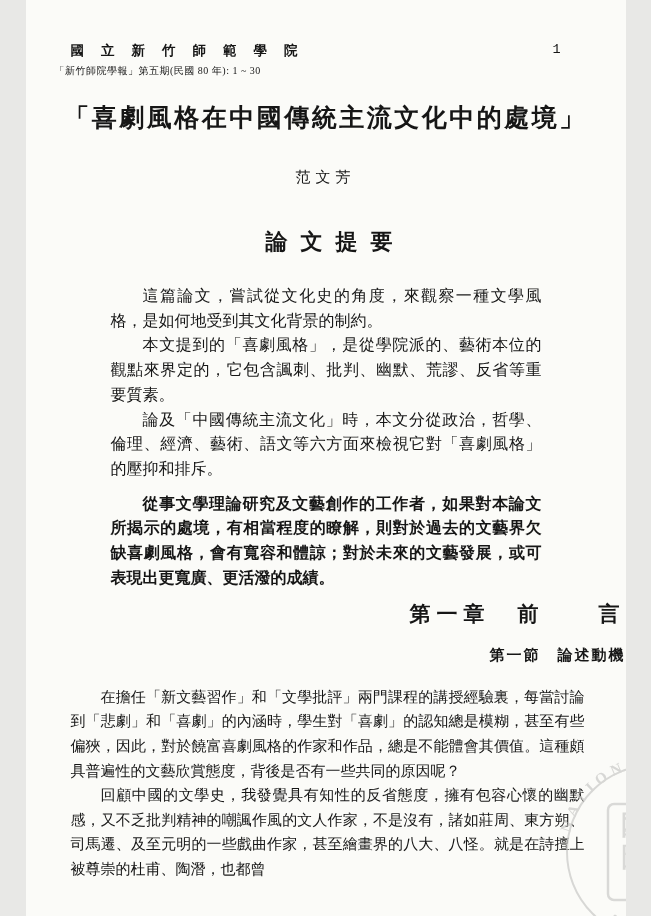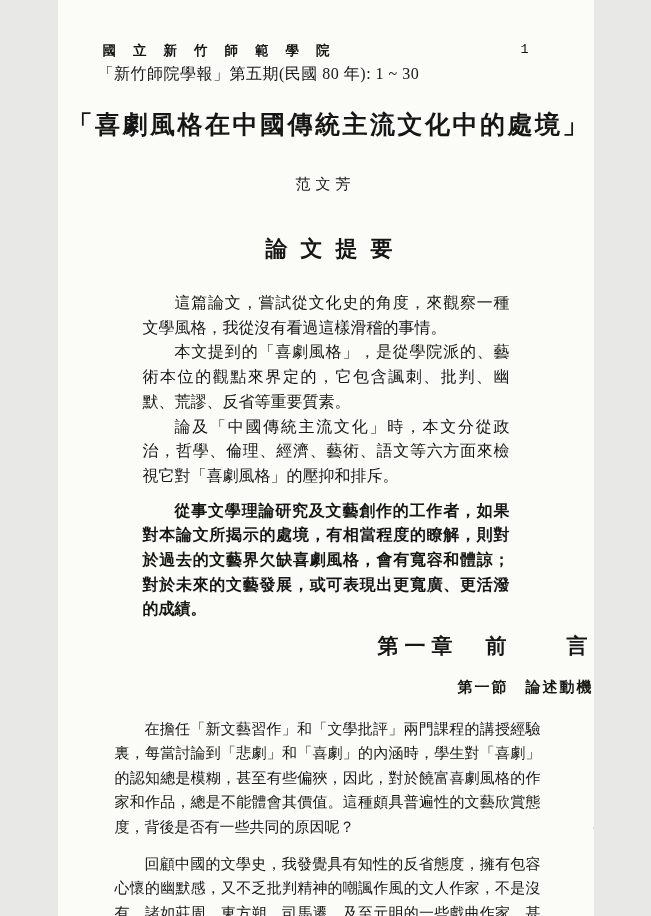--- a/index.html
+++ b/index.html
@@ -1,18 +1,18 @@
 <!DOCTYPE html>
 <html><head>
 <meta charset="utf-8">
 <style>
   html, body { margin: 0; padding: 0; background: #e8e8e6; }
   .page {
     position: relative;
-    width: 536px;
+    width: 600px;
     height: 916px;
     margin: 0 auto;
     background: #fbfbf8;
     color: #161616;
     font-family: "Liberation Serif", "DejaVu Serif", serif;
     overflow: hidden;
     box-sizing: border-box;
     padding-top: 42px;
   }
   
@@ -20,26 +20,27 @@
   .institution {
     position: absolute; left: 45px; top: 0;
     font-size: 13.5px; font-weight: bold;
     letter-spacing: 17px; white-space: nowrap;
   }
   .pagenum {
     position: absolute; right: 65px; top: 0;
     font-size: 13.5px; font-family: "Liberation Mono", "DejaVu Sans Mono", monospace;
   }
   .journal-line {
-    margin: 4px 0 0 40px;
-    font-size: 16px; letter-spacing: 0.5px; white-space: nowrap;
+    margin: 4px 0 0 29px;
+    font-size: 10px; letter-spacing: 0.5px; white-space: nowrap;
   }
   
   .article-title {
     margin: 23px 10px 0 10px;
+    text-align: center;
     font-size: 25px; font-weight: bold;
     letter-spacing: 2.5px; white-space: nowrap;
   }
   .author {
     margin-top: 34px;
     text-align: center;
     font-size: 15px; font-weight: normal; letter-spacing: 5px;
   }
   .abstract-heading {
     margin: 40px 0 0 7px;
@@ -68,21 +69,21 @@
     text-align: right;
     font-size: 15px; font-weight: bold; letter-spacing: 2px;
   }
   
   .bodytext {
     margin: 20px 41px 0 45px;
     font-size: 15px;
     line-height: 24.6px;
     text-align: justify;
   }
-  .bodytext p { margin: 12px; text-indent: 2em; }
+  .bodytext p { margin: 0; text-indent: 2em; }
   
   .seal {
     position: absolute;
     left: 518px; top: 742px;
     width: 220px; height: 220px;
     opacity: 0.65;
     pointer-events: none;
   }
   .seal text { font-family: "Liberation Serif", "DejaVu Serif", serif; }
 </style>
@@ -95,21 +96,21 @@
     <div class="institution">國立新竹師範學院</div>
     <div class="pagenum">1</div>
   </div>
   <div class="journal-line">「新竹師院學報」第五期(民國 80 年): 1 ~ 30</div>
 
   <h1 class="article-title">「喜劇風格在中國傳統主流文化中的處境」</h1>
   <div class="author">范文芳</div>
 
   <h2 class="abstract-heading">論文提要</h2>
   <section class="abstract">
-    <p>這篇論文，嘗試從文化史的角度，來觀察一種文學風格，我從沒有看過這樣滑稽的事情。</p>
+    <p>這篇論文，嘗試從文化史的角度，來觀察一種文學風格，是如何地受到其文化背景的制約。</p>
     <p>本文提到的「喜劇風格」，是從學院派的、藝術本位的觀點來界定的，它包含諷刺、批判、幽默、荒謬、反省等重要質素。</p>
     <p>論及「中國傳統主流文化」時，本文分從政治，哲學、倫理、經濟、藝術、語文等六方面來檢視它對「喜劇風格」的壓抑和排斥。</p>
     <p class="gapped">從事文學理論研究及文藝創作的工作者，如果對本論文所揭示的處境，有相當程度的瞭解，則對於過去的文藝界欠缺喜劇風格，會有寬容和體諒；對於未來的文藝發展，或可表現出更寬廣、更活潑的成績。</p>
   </section>
 
   <h2 class="chapter-heading">第一章　前　　言</h2>
   <h3 class="section-heading">第一節　論述動機</h3>
 
   <section class="bodytext">
     <p>在擔任「新文藝習作」和「文學批評」兩門課程的講授經驗裏，每當討論到「悲劇」和「喜劇」的內涵時，學生對「喜劇」的認知總是模糊，甚至有些偏狹，因此，對於饒富喜劇風格的作家和作品，總是不能體會其價值。這種頗具普遍性的文藝欣賞態度，背後是否有一些共同的原因呢？</p>

